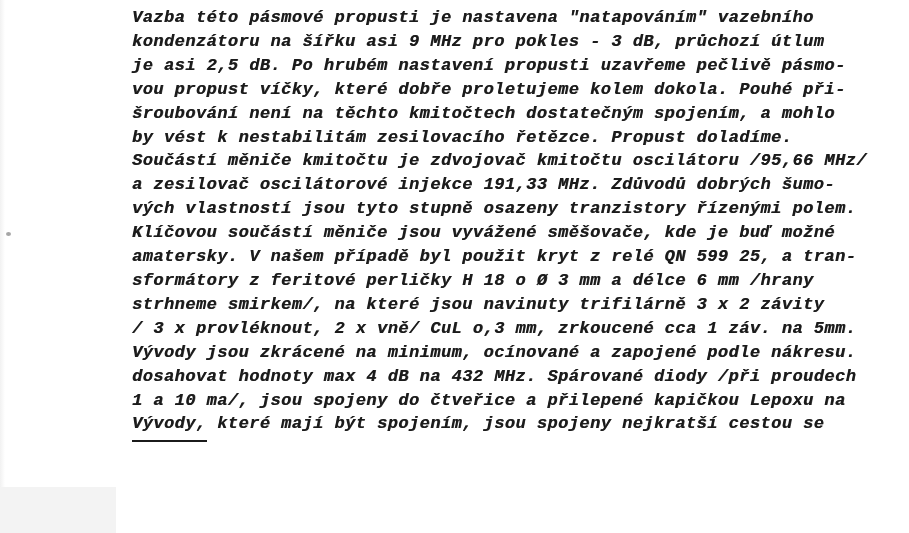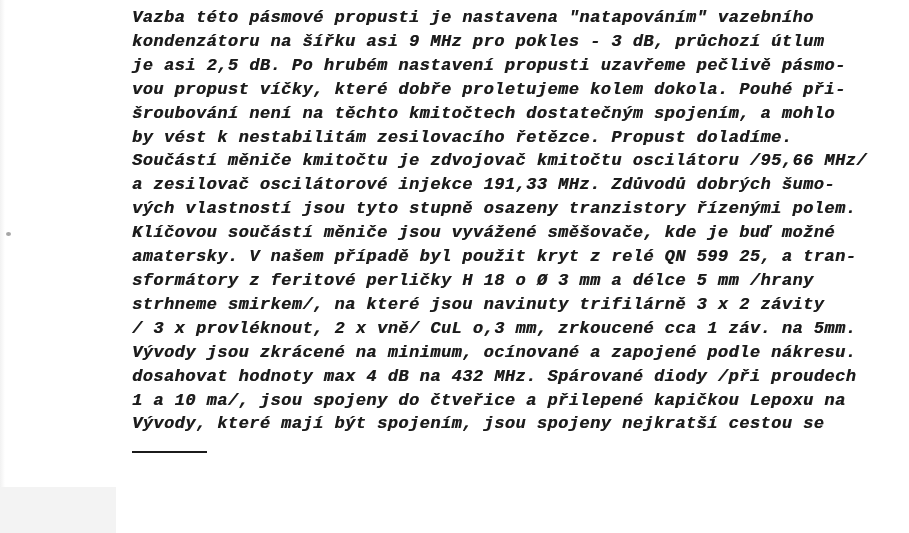--- a/index.html
+++ b/index.html
@@ -25,21 +25,21 @@
     white-space: pre;
     font-size: 17px;
     line-height: 23.9px;
     font-weight: 700;
     letter-spacing: 0.45px;
     color: #1b1b1b;
     text-shadow: 0.4px 0.4px 0.5px rgba(25,25,25,0.75);
   }
   .text-line .u {
     border-bottom: 2px solid #1b1b1b;
-    padding-bottom: 18px;
+    padding-bottom: 7px;
   }
   
   .speck {
     position: absolute;
     left: 6px;
     top: 232px;
     width: 5px;
     height: 4px;
     background: #8f8f8f;
     border-radius: 50%;
@@ -74,21 +74,21 @@
       <div class="text-line"><span>kondenzátoru na šířku asi 9 MHz pro pokles - 3 dB, průchozí útlum</span></div>
       <div class="text-line"><span>je asi 2,5 dB. Po hrubém nastavení propusti uzavřeme pečlivě pásmo-</span></div>
       <div class="text-line"><span>vou propust víčky, které dobře proletujeme kolem dokola. Pouhé při-</span></div>
       <div class="text-line"><span>šroubování není na těchto kmitočtech dostatečným spojením, a mohlo</span></div>
       <div class="text-line"><span>by vést k nestabilitám zesilovacího řetězce. Propust doladíme.</span></div>
       <div class="text-line"><span>Součástí měniče kmitočtu je zdvojovač kmitočtu oscilátoru /95,66 MHz/</span></div>
       <div class="text-line"><span>a zesilovač oscilátorové injekce 191,33 MHz. Zdůvodů dobrých šumo-</span></div>
       <div class="text-line"><span>vých vlastností jsou tyto stupně osazeny tranzistory řízenými polem.</span></div>
       <div class="text-line"><span>Klíčovou součástí měniče jsou vyvážené směšovače, kde je buď možné</span></div>
       <div class="text-line"><span>amatersky. V našem případě byl použit kryt z relé QN 599 25, a tran-</span></div>
-      <div class="text-line"><span>sformátory z feritové perličky H 18 o Ø 3 mm a délce 5 mm /hrany</span></div>
+      <div class="text-line"><span>sformátory z feritové perličky H 18 o Ø 3 mm a délce 6 mm /hrany</span></div>
       <div class="text-line"><span>strhneme smirkem/, na které jsou navinuty trifilárně 3 x 2 závity</span></div>
       <div class="text-line"><span>/ 3 x provléknout, 2 x vně/ CuL o,3 mm, zrkoucené cca 1 záv. na 5mm.</span></div>
       <div class="text-line"><span>Vývody jsou zkrácené na minimum, ocínované a zapojené podle nákresu.</span></div>
       <div class="text-line"><span>dosahovat hodnoty max 4 dB na 432 MHz. Spárované diody /při proudech</span></div>
       <div class="text-line"><span>1 a 10 ma/, jsou spojeny do čtveřice a přilepené kapičkou Lepoxu na</span></div>
       <div class="text-line"><span class="u">Vývody,</span><span> které mají být spojením, jsou spojeny nejkratší cestou se</span></div>
     </div>
 </div>
 
 </body></html>

